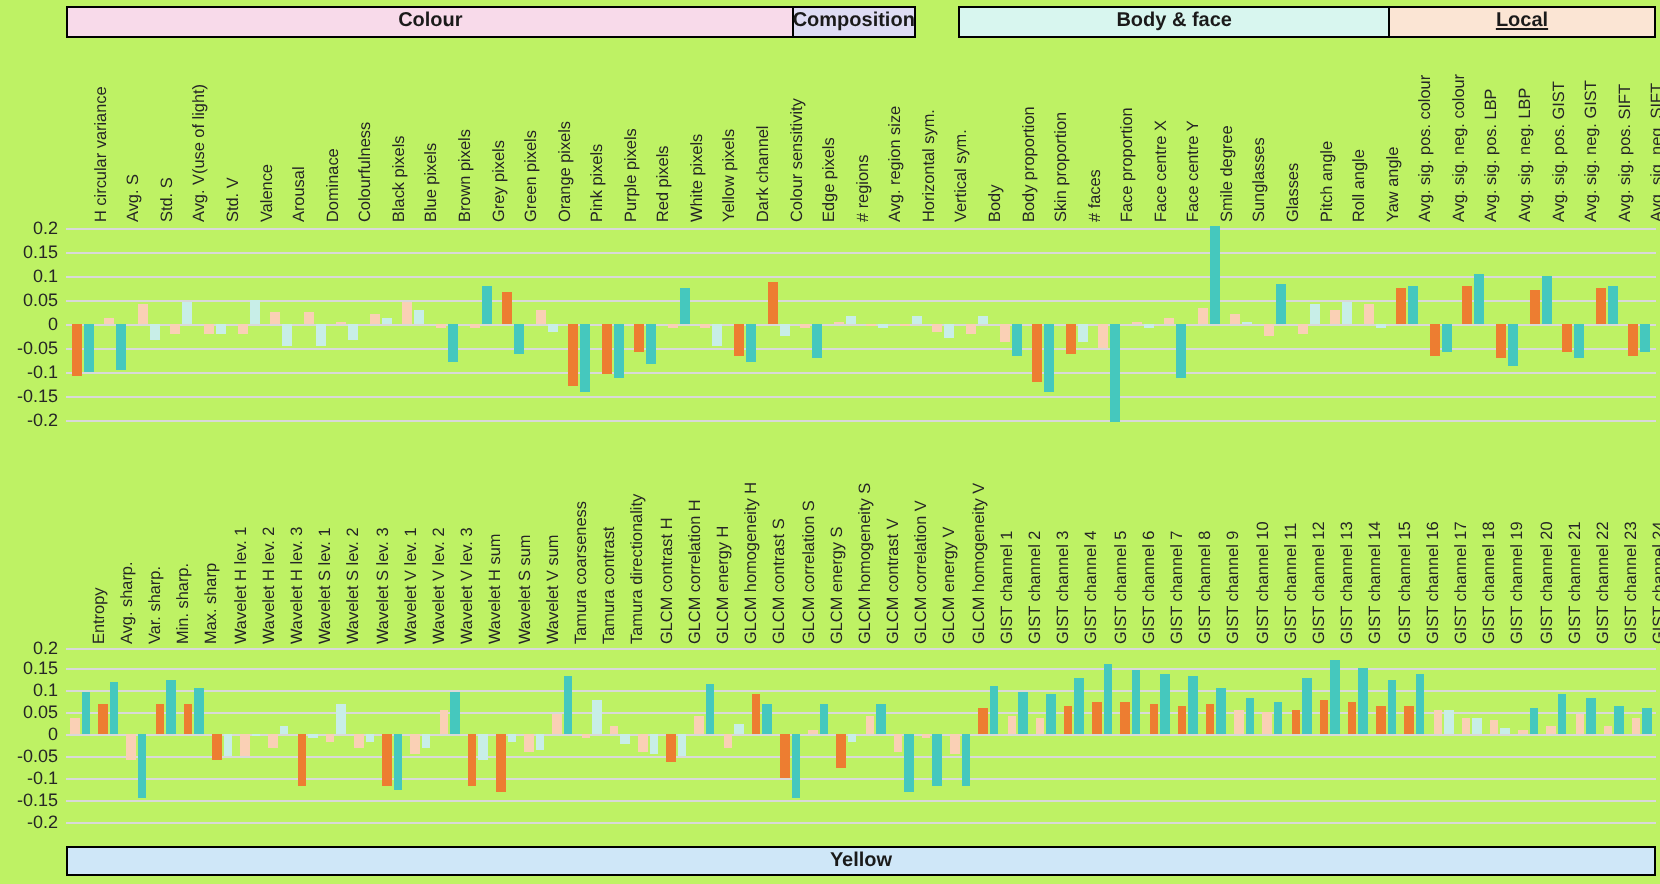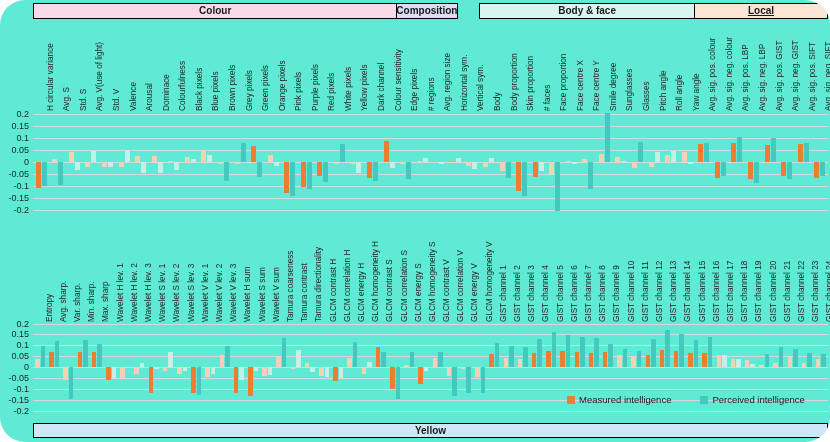--- a/index.html
+++ b/index.html
@@ -1,17 +1,17 @@
 <!DOCTYPE html>
 <html><head>
 <meta charset="utf-8">
 <style>
   html,body{margin:0;padding:0;background:#fff;}
-  #figure{position:relative;width:830px;height:442px;background:#5eead4;overflow:hidden;
-          font-family:"Liberation Sans",sans-serif;color:#1a1a1a;border-radius:25px;}
+  #figure{position:relative;width:830px;height:442px;background:#bef264;overflow:hidden;
+          font-family:"Liberation Sans",sans-serif;color:#1a1a1a;}
   .cat-cell{position:absolute;box-sizing:border-box;border:1.5px solid #000;
             display:flex;align-items:center;justify-content:center;
             font-weight:bold;font-size:10px;line-height:1;}
   .plot{position:absolute;}
   .gridline{position:absolute;left:0;width:100%;height:1px;}
   .ytick{position:absolute;width:29px;text-align:right;font-size:9px;line-height:10px;}
   .xlabel{position:absolute;white-space:nowrap;font-size:8.2px;line-height:9px;
           transform:rotate(-90deg);transform-origin:0 0;}
   .bar{position:absolute;}
   #legend{position:absolute;left:567px;top:394px;display:flex;align-items:center;font-size:9.5px;}
@@ -383,27 +383,17 @@
       <div class="bar" title="GIST channel 21 (measured): 0.02" style="left: 740.312px; top: 39.15px; width: 4.5px; height: 4.35px; background: rgb(250, 208, 181);"></div>
       <div class="bar" title="GIST channel 21 (perceived): 0.09" style="left: 745.812px; top: 23.925px; width: 4.5px; height: 19.575px; background: rgb(69, 200, 190);"></div>
       <div class="bar" title="GIST channel 22 (measured): 0.045" style="left: 754.509px; top: 33.7125px; width: 4.5px; height: 9.7875px; background: rgb(250, 208, 181);"></div>
       <div class="bar" title="GIST channel 22 (perceived): 0.085" style="left: 760.009px; top: 25.0125px; width: 4.5px; height: 18.4875px; background: rgb(69, 200, 190);"></div>
       <div class="bar" title="GIST channel 23 (measured): 0.02" style="left: 768.705px; top: 39.15px; width: 4.5px; height: 4.35px; background: rgb(250, 208, 181);"></div>
       <div class="bar" title="GIST channel 23 (perceived): 0.065" style="left: 774.205px; top: 29.3625px; width: 4.5px; height: 14.1375px; background: rgb(69, 200, 190);"></div>
       <div class="bar" title="GIST channel 24 (measured): 0.035" style="left: 782.902px; top: 35.8875px; width: 4.5px; height: 7.6125px; background: rgb(250, 208, 181);"></div>
       <div class="bar" title="GIST channel 24 (perceived): 0.06" style="left: 788.402px; top: 30.45px; width: 4.5px; height: 13.05px; background: rgb(69, 200, 190);"></div>
     </div>
 
-  <div id="legend">
-    <span class="legend-item">
-      <span class="swatch" style="background: rgb(237, 125, 49);"></span>
-      <span>Measured intelligence</span>
-    </span>
-    <span class="legend-item" style="margin-left:29px;">
-      <span class="swatch" style="background: rgb(69, 200, 190);"></span>
-      <span>Perceived intelligence</span>
-    </span>
-  </div>
 
   <div id="bottom-headers">
       <div class="cat-cell" style="left: 33px; top: 423px; width: 795px; height: 15px; background: rgb(207, 231, 248); border-color: rgb(0, 0, 0);">Yellow</div>
     </div>
 </div>
 
 </body></html>

